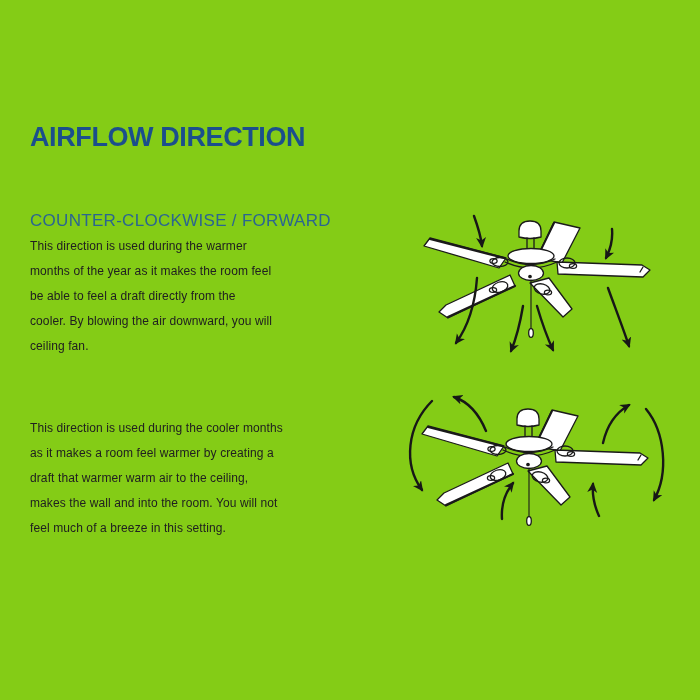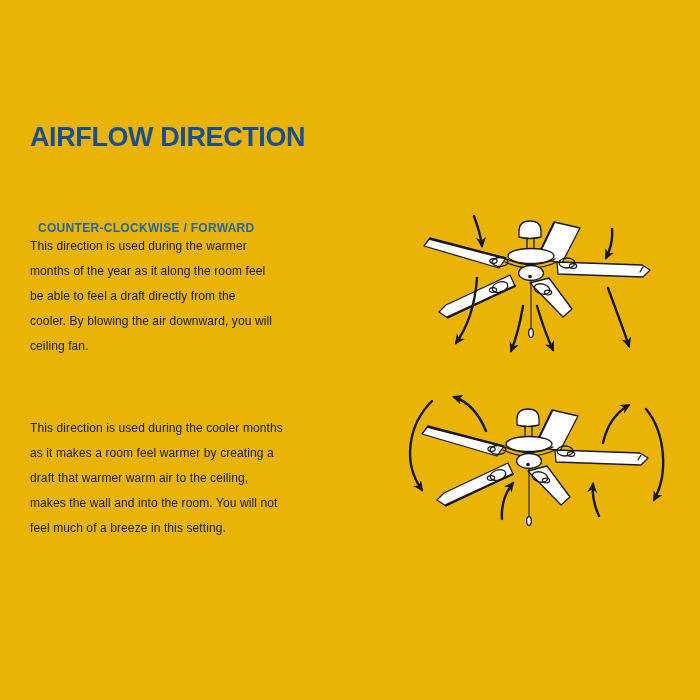--- a/index.html
+++ b/index.html
@@ -1,27 +1,27 @@
 <!DOCTYPE html>
 <html><head>
 <meta charset="utf-8">
 <style>
   html,body{margin:0;padding:0;background:#ffffff;}
   .canvas{
-    position:relative;width:700px;height:700px;background:#eab308;overflow:hidden;
+    position:relative;width:700px;height:700px;background:#84cc16;overflow:hidden;
     font-family:"Liberation Sans",sans-serif;
   }
   .page-title{
     position:absolute;left:30px;top:122px;margin:0;
     font-size:27px;line-height:30px;font-weight:700;letter-spacing:-0.4px;
     color:#1b4f8c;white-space:nowrap;
   }
   .section-heading{
-    position:absolute;left:30px;margin:8px;
-    font-size:12px;line-height:19px;font-weight:700;letter-spacing:0.3px;
+    position:absolute;left:30px;margin:0;
+    font-size:17px;line-height:19px;font-weight:400;letter-spacing:0.3px;
     color:#2b6591;white-space:nowrap;
   }
   .heading-1{top:211px;}
   .heading-2{top:394px;}
   .para{position:absolute;left:30px;width:375px;color:#202020;}
   .para-1{top:234px;}
   .para-2{top:416px;}
   .para .line{
     display:block;height:25px;line-height:25px;font-size:12px;
     letter-spacing:0.1px;white-space:nowrap;
@@ -33,21 +33,21 @@
 </head>
 <body>
 
 <div class="canvas">
 
   <h1 class="page-title">AIRFLOW DIRECTION</h1>
 
   <h2 class="section-heading heading-1">COUNTER-CLOCKWISE / FORWARD</h2>
   <div class="para para-1">
     <span class="line">This direction is used during the warmer</span>
-    <span class="line">months of the year as it along the room feel</span>
+    <span class="line">months of the year as it makes the room feel</span>
     <span class="line">be able to feel a draft directly from the</span>
     <span class="line">cooler. By blowing the air downward, you will</span>
     <span class="line">ceiling fan.</span>
   </div>
 
   <div class="para para-2">
     <span class="line">This direction is used during the cooler months</span>
     <span class="line">as it makes a room feel warmer by creating a</span>
     <span class="line">draft that warmer warm air to the ceiling,</span>
     <span class="line">makes the wall and into the room. You will not</span>

